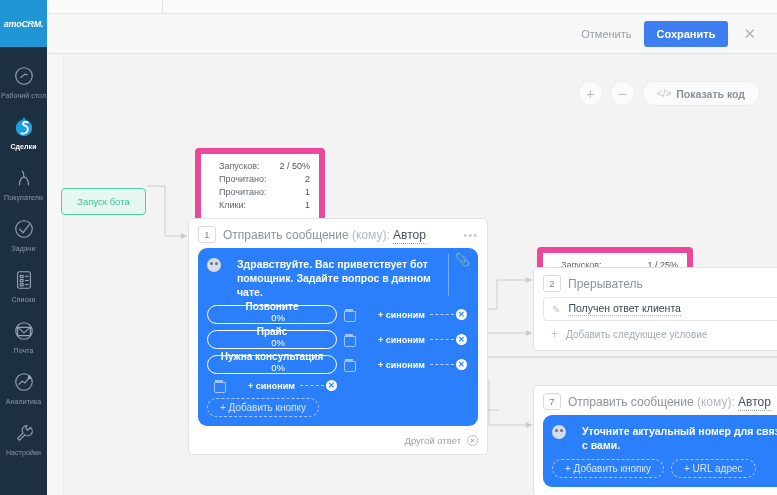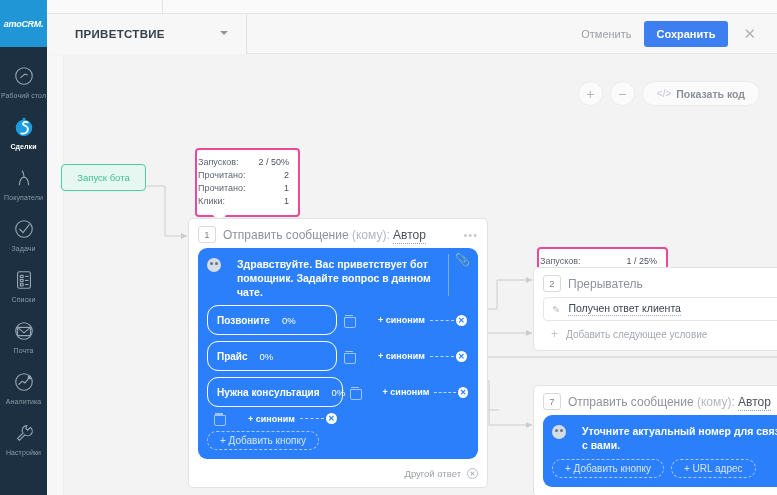--- a/index.html
+++ b/index.html
@@ -107,30 +107,30 @@
   .codebtn {
     height: 25px; border-radius: 13px; background: #fbfbfb;
     border: 1px solid #ececec; display: flex; align-items: center;
     gap: 5px; padding: 0 14px; cursor: pointer;
   }
   .codebtn .ico { color: #c2c6cb; font-size: 10px; }
   .codebtn .lbl { color: #8a9099; font-size: 10.5px; font-weight: bold; }
 
   
   .start-node {
-    position: absolute; left: 14px; top: 109px; width: 85px; height: 27px;
+    position: absolute; left: 14px; top: 133px; width: 85px; height: 27px;
     background: #e5f7f0; border: 1px solid #4dcfa0; border-radius: 4px;
     display: flex; align-items: center; justify-content: center; cursor: pointer;
   }
   .start-node span { font-size: 9.5px; color: #3fbf92; }
 
   
   .stats {
-    position: absolute; background: #ffffff; border: 2px solid #ec4899;
-    border-radius: 4px; padding: 6px 9px 7px 1px; text-align: right;
+    position: absolute; background: #ffffff; border: 6px solid #ec4899;
+    border-radius: 4px; padding: 6px 9px 7px 18px; text-align: right;
   }
   .stats-row {
     display: flex; justify-content: space-between; font-size: 9px;
     color: #5d6670; line-height: 13px; white-space: nowrap;
   }
   .stats-row .k { margin-right: 20px; }
   .stats-row .v { color: #4a525b; }
   .stats-arrow {
     position: absolute; bottom: -5px; left: 18px; width: 9px; height: 9px;
     background: #ffffff; border-right: 1px solid #dfdfdf;
@@ -188,23 +188,23 @@
   }
   .clip-div {
     width: 1px; height: 42px; background: #75aaff; margin-right: 6px;
   }
   .clip { color: #cfe0ff; font-size: 12px; line-height: 12px; cursor: pointer; }
 
   .btn-row {
     display: flex; align-items: center; margin-top: 6px; position: relative;
   }
   .pill {
-    border: 1px solid #ffffff; border-radius: 11px; height: 30px;
+    border: 1px solid #ffffff; border-radius: 11px; height: 19px;
     display: flex; align-items: center; padding: 0 9px; min-width: 130px;
-    justify-content: flex-start; cursor: pointer;
+    justify-content: flex-end; cursor: pointer; flex-direction: column;
   }
   .pill .t { font-size: 10px; color: #ffffff; font-weight: bold; white-space: nowrap; }
   .pill .p { font-size: 9.5px; color: #ffffff; margin-left: 12px; }
   .trash {
     margin-left: 7px; width: 10px; height: 11px; cursor: pointer; position: relative;
     opacity: .55;
   }
   .trash:before {
     content:''; position:absolute; left:0; top:2px; width:10px; height:9px;
     border:1px solid #ffffff; border-radius:0 0 2px 2px;
@@ -361,24 +361,20 @@
       </div>
 
     </div>
   </div>
 
   <div class="topbar">
     <div class="topbar-div"></div>
   </div>
 
   <div class="header">
-    <div class="header-tab">
-      <span class="header-tab-title">ПРИВЕТСТВИЕ</span>
-      <span class="chev"></span>
-    </div>
     <div class="header-right">
       <button class="btn-cancel">Отменить</button>
       <button class="btn-save">Сохранить</button>
       <span class="btn-close">✕</span>
     </div>
   </div>
 
   <div class="canvas">
     <div class="canvas-left-strip"></div>
 

